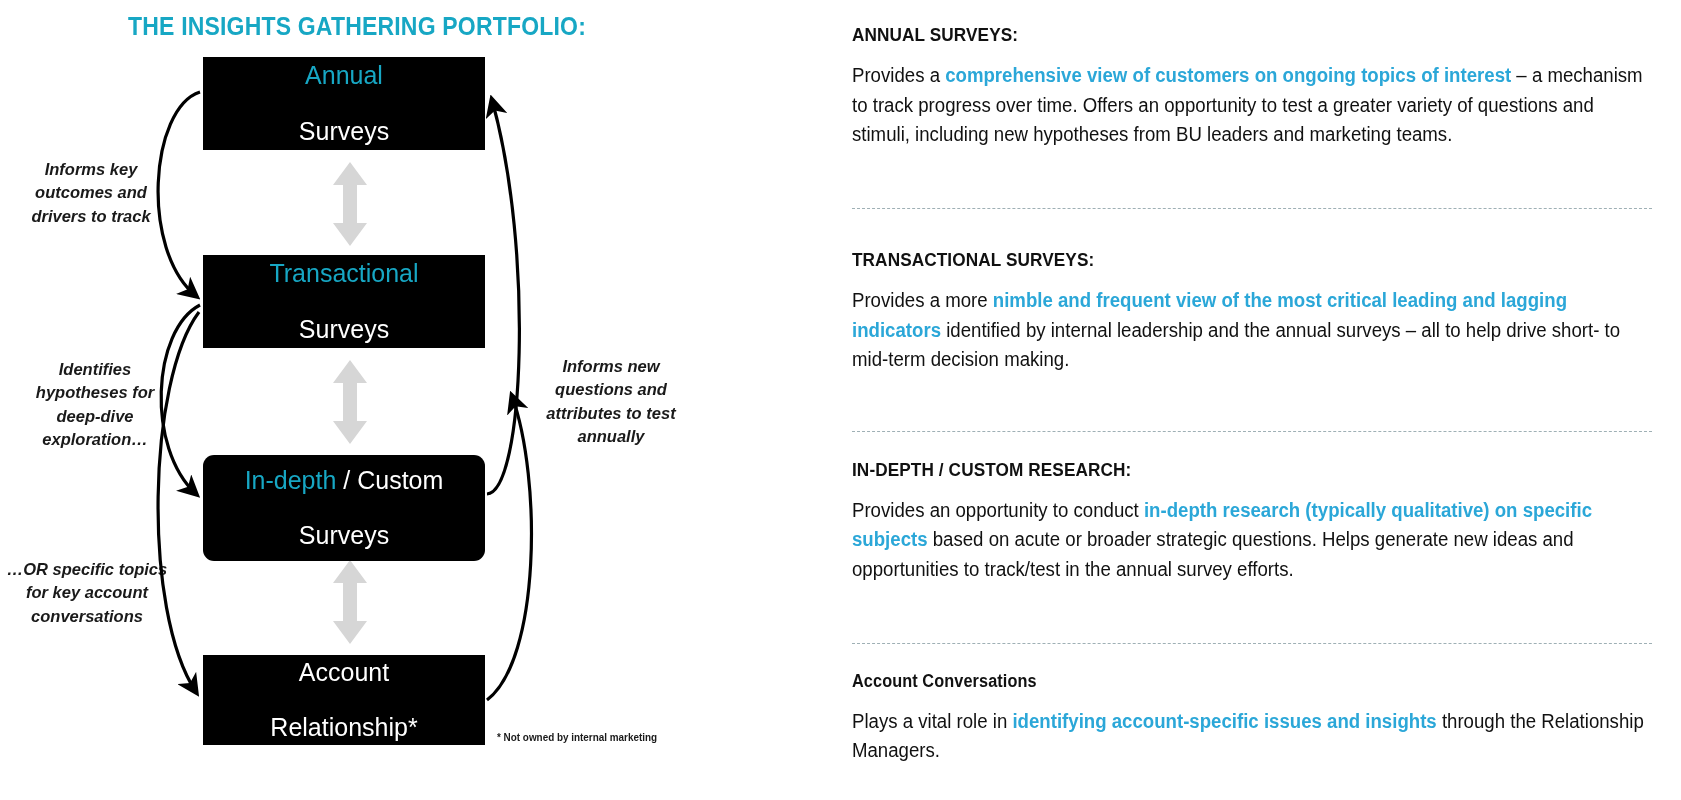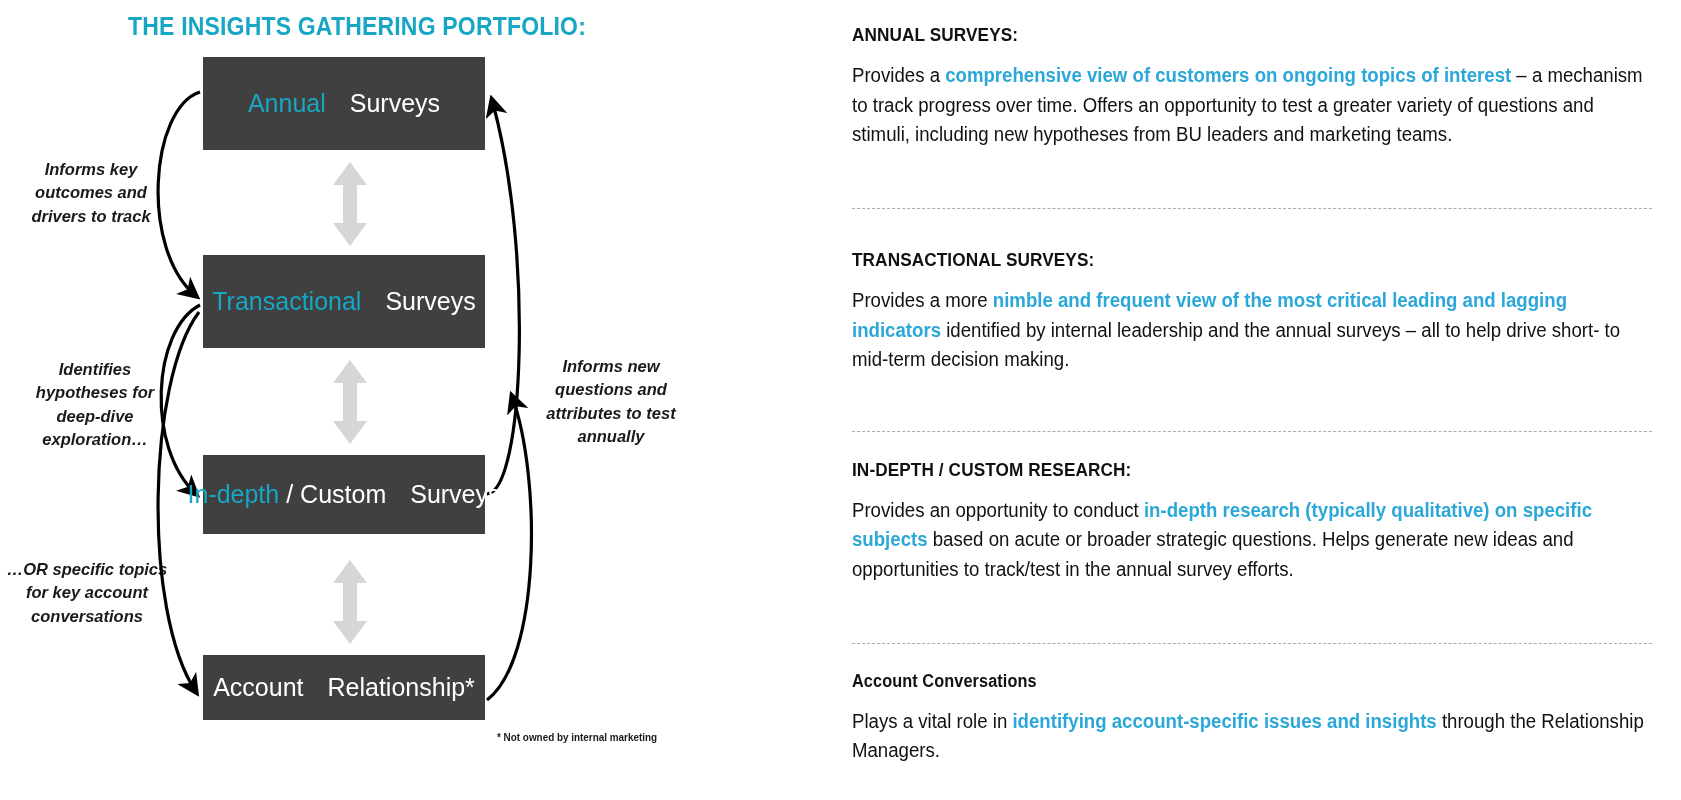--- a/index.html
+++ b/index.html
@@ -34,38 +34,39 @@
     color: #17a7c4;
     transform: scaleX(0.92);
     transform-origin: left center;
     white-space: nowrap;
   }
 
   .flow-box {
     position: absolute;
     left: 203px;
     width: 282px;
-    background: #404040;
+    background: #000000;
     color: #ffffff;
     display: flex;
+    flex-direction: column;
     align-items: center;
     justify-content: center;
     font-size: 25px;
     line-height: 1.26;
     z-index: 3;
     gap: 24px;
   }
   .flow-box .ln { white-space: nowrap; }
   .accent { color: #17a7c4; }
   .plain  { color: #ffffff; }
 
   #box-annual        { top: 57px;  height: 93px; }
   #box-transactional { top: 255px; height: 93px; }
-  #box-indepth       { top: 455px; height: 79px; }
-  #box-account       { top: 655px; height: 65px; text-align: center; }
+  #box-indepth       { top: 455px; height: 106px; border-radius: 11px; }
+  #box-account       { top: 655px; height: 90px; text-align: center; }
 
   
   .dbl-arrow {
     position: absolute;
     left: 330px;
     width: 40px;
     height: 88px;
     z-index: 2;
   }
   #dbl-1 { top: 160px; }

